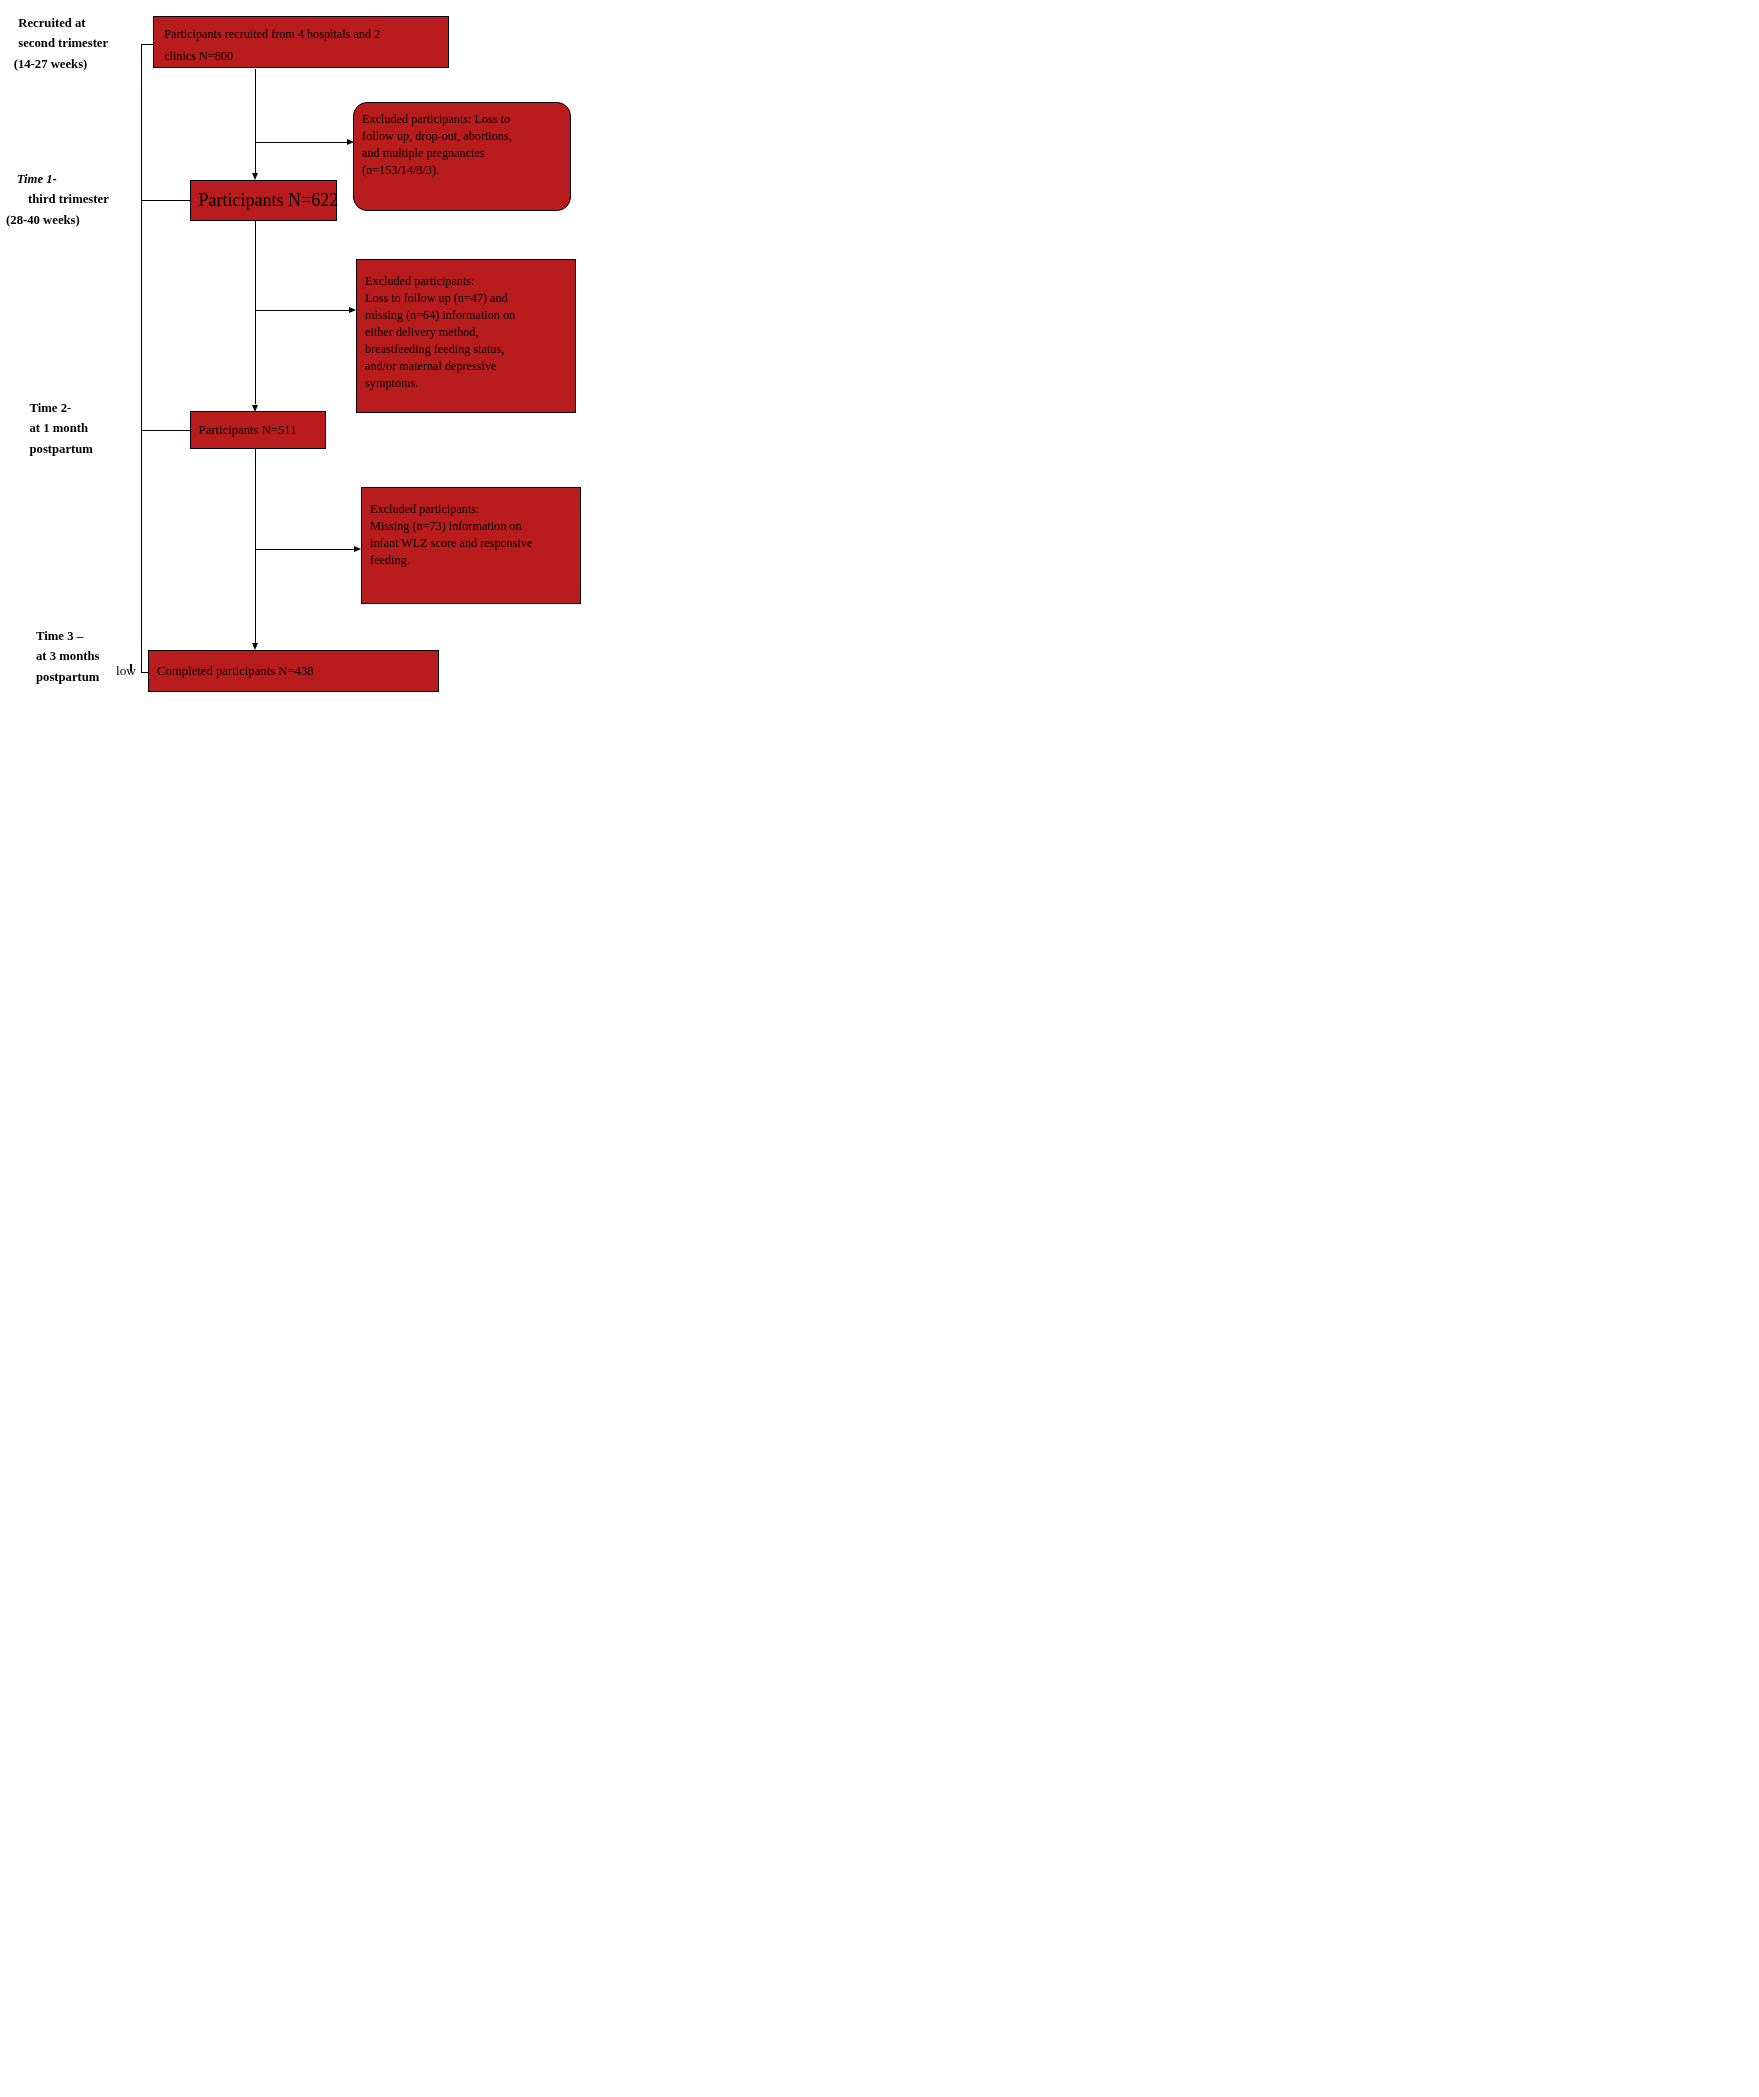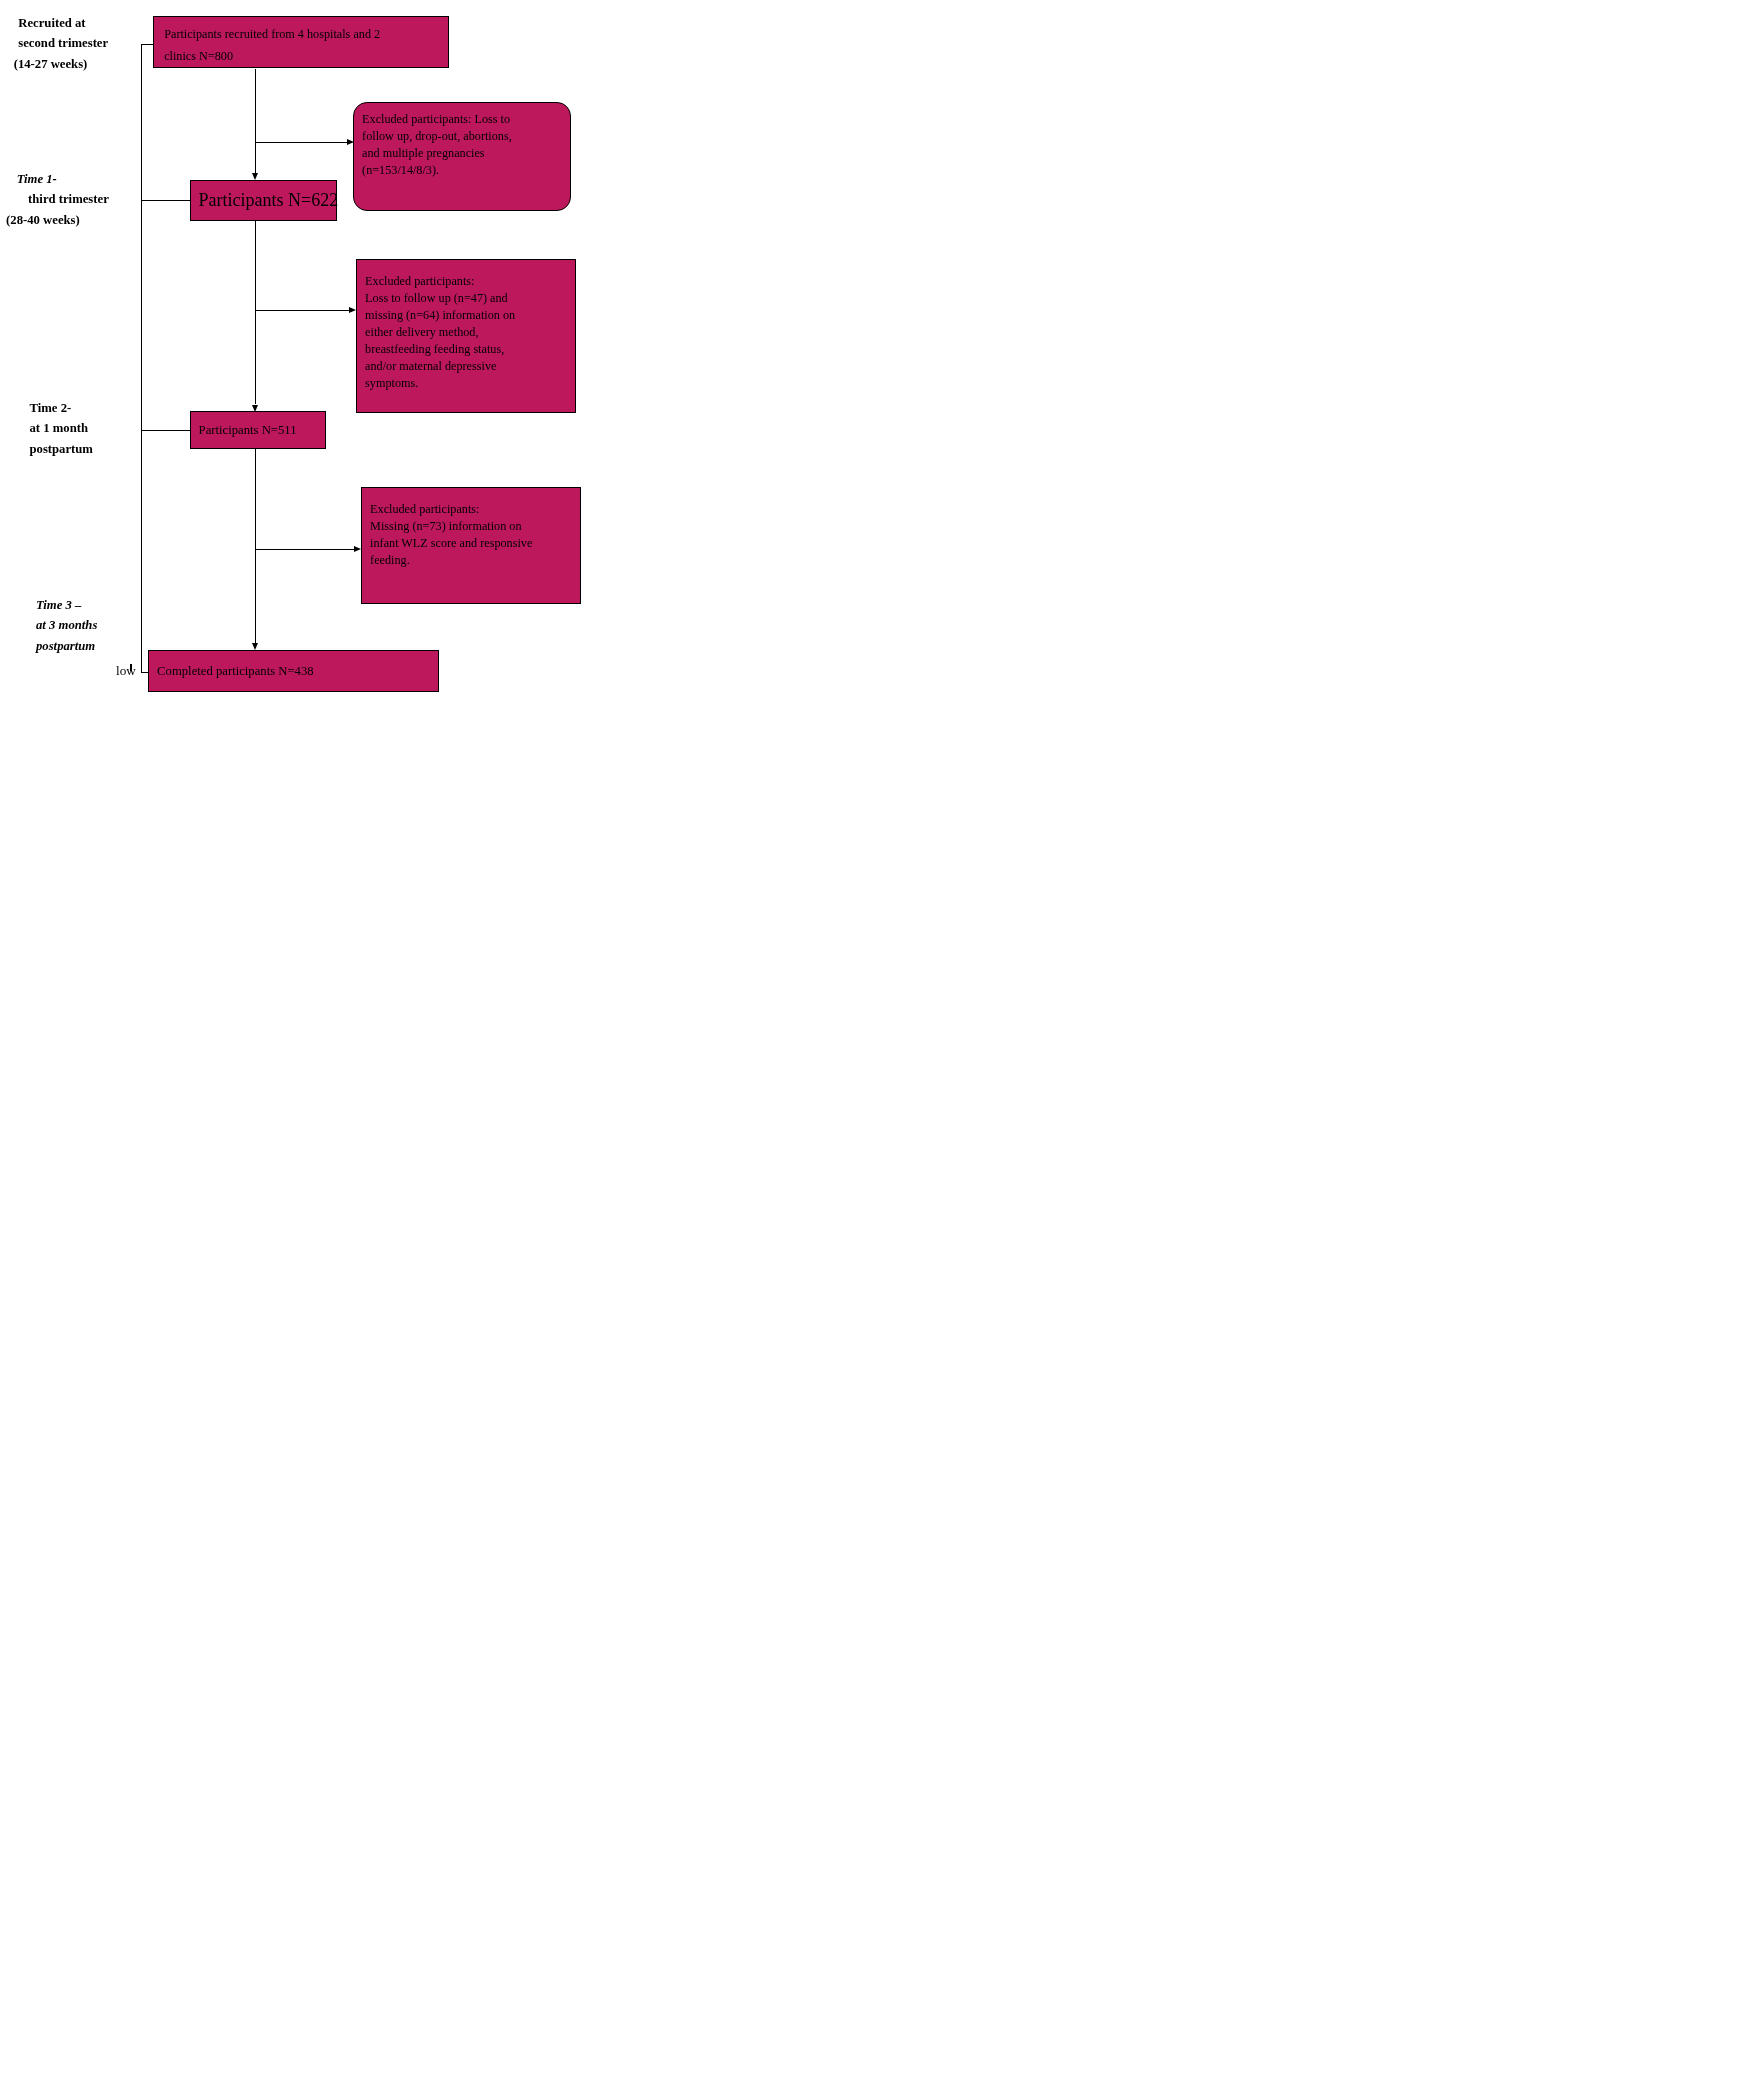--- a/index.html
+++ b/index.html
@@ -28,40 +28,40 @@
   .arrow{position:absolute;width:0;height:0;z-index:1;}
   .arrow.down{border-left:3.6px solid transparent;border-right:3.6px solid transparent;border-top:7.1px solid #000;}
   .arrow.right{border-top:3.6px solid transparent;border-bottom:3.6px solid transparent;border-left:7.1px solid #000;}
   .ah-a{left:252px;top:173px;}
   .ah-b{left:252px;top:405px;}
   .ah-c{left:252px;top:643px;}
   .ah-1{left:347px;top:139px;}
   .ah-2{left:349px;top:307px;}
   .ah-3{left:354px;top:546px;}
   
-  .box{position:absolute;background:#be185d;border:1.5px solid #000;box-sizing:border-box;z-index:2;font-size:12.2px;line-height:17px;}
+  .box{position:absolute;background:#b91c1c;border:1.5px solid #000;box-sizing:border-box;z-index:2;font-size:12.2px;line-height:17px;}
   .box.thin{border-width:1px;}
   .box-recruited{left:153px;top:16.3px;width:296px;height:52px;padding:5.6px 5.1px 0 10.2px;line-height:22.4px;}
   .box-t1{left:190px;top:180px;width:147px;height:41px;display:flex;align-items:center;padding-left:7.6px;font-size:18px;}
   .box-t2{left:190px;top:411px;width:136px;height:38px;display:flex;align-items:center;padding-left:7.6px;font-size:12.7px;}
   .box-completed{left:148px;top:650px;width:291px;height:42px;display:flex;align-items:center;padding-left:8.1px;font-size:12.7px;}
   .box-excl1{left:353px;top:102px;width:218px;height:109px;padding:7.6px 4.1px 0 8.1px;border-radius:14px;}
   .box-excl2{left:356px;top:259px;width:220px;height:154px;padding:12.7px 4.1px 0 8.1px;}
   .box-excl3{left:361px;top:487px;width:220px;height:117px;padding:12.7px 4.1px 0 8.1px;}
   .box div{white-space:nowrap;}
   
   .tl{position:absolute;font-weight:bold;font-size:12.7px;line-height:20.3px;z-index:3;}
   .tl div{white-space:nowrap;}
   .label-recruitment{left:13.7px;top:13.2px;}
   .label-recruitment .l1,.label-recruitment .l2{padding-left:4.6px;}
   .label-time1{left:6.1px;top:169px;}
   .label-time1 .l1{padding-left:10.7px;font-style:italic;}
   .label-time1 .l2{padding-left:22px;}
   .label-time2{left:29.5px;top:398px;}
-  .label-time3{left:36px;top:595px;font-style:italic;}
+  .label-time3{left:36px;top:626px;}
   
   .partial-caption{position:absolute;left:116px;top:663px;font-weight:normal;font-size:13.2px;z-index:1;white-space:nowrap;}
   .caption-fragment{position:absolute;left:130px;top:664px;width:1.5px;height:6.6px;background:#000;z-index:1;}
 </style>
 </head>
 <body>
 
 <div class="canvas">
 
   <div class="line bracket-v"></div>

